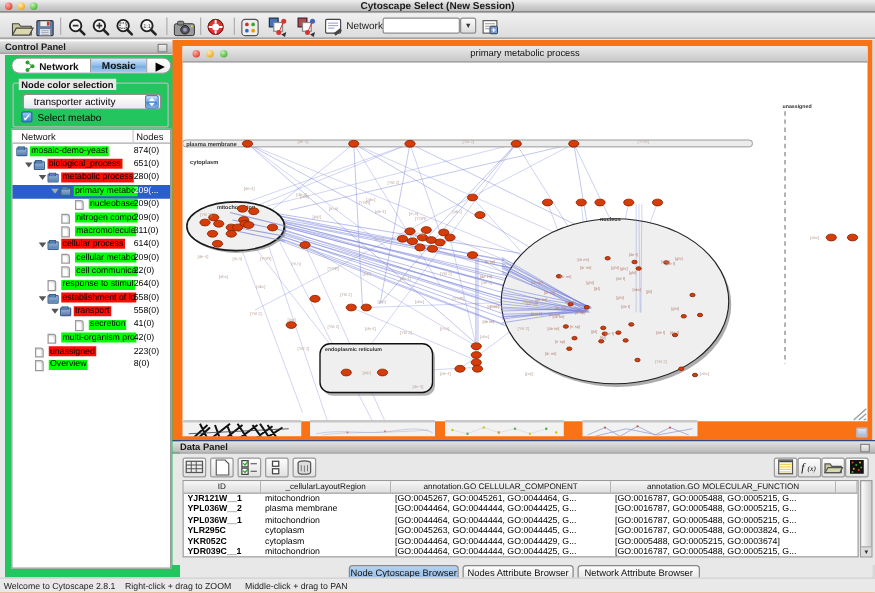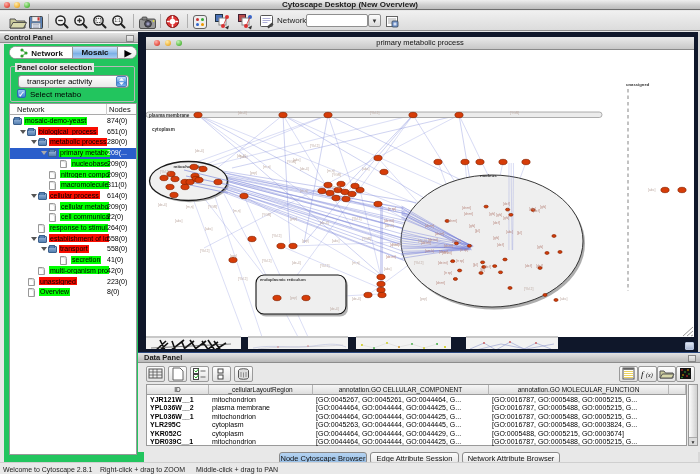--- a/index.html
+++ b/index.html
@@ -30,42 +30,42 @@
 #treebox { position:absolute; left:5px; top:59px; width:128px; height:352px; background:#fff; border:1px solid #999; }
 #treehead { position:absolute; left:0; top:0; width:100%; height:11px; border-bottom:1px solid #aaa; font-size:7.5px; color:#111; background:#fdfdfd; }
 .trow { position:absolute; left:0; width:126px; height:10.5px; font-size:7px; white-space:nowrap; }
 .trow .cnt { position:absolute; left:97px; top:1px; }
 .trow .nm { position:absolute; top:0.5px; padding:0.5px 1px; color:#000; overflow:hidden; white-space:nowrap; }
 .tri { position:absolute; top:3px; width:0; height:0; border-left:3px solid transparent; border-right:3px solid transparent; border-top:4px solid #555; }
 .fold { position:absolute; top:2px; width:9px; height:7px; background:linear-gradient(#9ab6d8,#5580b2); border:1px solid #3d618d; border-radius:1px; }
 .fold:before { content:""; position:absolute; left:0px; top:-2px; width:4px; height:2px; background:#5580b2; border:1px solid #3d618d; border-bottom:none; border-radius:1px 1px 0 0; }
 .file { position:absolute; top:1px; width:6.5px; height:8.5px; background:#fff; border:1px solid #999; border-radius:0 2.5px 0 0; box-shadow:inset -1px 1px 0 #ddd; }
 #status { left:0; top:462px; width:700px; height:12px; background:#e9e9e9; font-size:7px; color:#222; border-top:1px solid #cfcfcf; }
-#mdi { left:138px; top:32px; width:560px; height:320px; background:#0f172a; }
+#mdi { left:138px; top:32px; width:560px; height:320px; background:#f97316; }
 #rightedge { left:698px; top:32px; width:2px; height:442px; background:#d8d8d8; }
 #iframe { position:absolute; left:8px; top:5px; width:548px; height:300px; background:#fff; }
 #ifbar { position:absolute; left:0; top:0; width:548px; height:13px; background:linear-gradient(#eaeaea,#c8c8c8); border-bottom:1px solid #8a8a8a; }
 #ifbar .t { text-align:center; font-size:7.5px; color:#111; line-height:12px; }
 .bwin { position:absolute; top:304px; height:13px; background:#f2f2f2; border-top:2px solid #c8c8c8; overflow:hidden; }
 #dphead { left:138px; top:352px; width:562px; height:11px;
   background:linear-gradient(#e3e3e3,#b8b8b8); border-bottom:1px solid #8d8d8d; border-top:1px solid #2c4a80;
   font-size:7.5px; font-weight:bold; color:#1a1a1a; line-height:10px; padding-left:6px; }
 #dp { left:138px; top:363px; width:562px; height:89px; background:#e8e8e8; }
 .dbtn { position:absolute; top:3px; width:19px; height:16px; background:linear-gradient(#fdfdfd,#e2e2e2); border:1px solid #9a9a9a; border-radius:2px; }
 #dtable { position:absolute; left:8px; top:21px; width:541px; height:62px; background:#fff; border:1px solid #9a9a9a; font-size:7px; }
 #dtable .hdr { position:absolute; top:0; height:10px; background:linear-gradient(#f6f6f6,#dedede); border-right:1px solid #b5b5b5; border-bottom:1px solid #9a9a9a; text-align:center; line-height:10px; color:#111; }
 #dtable .cell { position:absolute; height:8.5px; line-height:8.5px; white-space:nowrap; overflow:hidden; color:#000; }
 #dsb { position:absolute; left:550px; top:21px; width:10px; height:62px; background:linear-gradient(90deg,#fdfdfd,#cfcfcf); border:1px solid #9a9a9a; }
 #dtabs { position:absolute; left:279px; top:452px; width:290px; height:13px; font-size:7.5px; }
 .dtab { position:absolute; top:0; height:12px; line-height:11px; text-align:center; border:1px solid #8a8a8a; background:linear-gradient(#fdfdfd,#e6e6e6); border-radius:3px; color:#111; }
 </style>
 </head>
 <body>
 <div id="titlebar" class="abs">
-    <div class="t">Cytoscape Desktop (New Overview)</div>
+    <div class="t">Cytoscape Select (New Session)</div>
   <div class="light" style="left:4px;background:radial-gradient(circle at 35% 30%,#ffb0aa,#e8574a 60%,#b83226);"></div>
   <div class="light" style="left:14px;background:radial-gradient(circle at 35% 30%,#ffeCb0,#f2b83e 60%,#cd8d1d);"></div>
   <div class="light" style="left:24px;background:radial-gradient(circle at 35% 30%,#c8f2b8,#62c24e 60%,#3a9a2a);"></div>
 </div>
 <div id="toolbar" class="abs">
   <div class="tsep" style="left:48px"></div>
   <div class="tsep" style="left:133px"></div>
   <div class="tsep" style="left:160px"></div>
   <div class="tsep" style="left:187px"></div>
   <svg id="tbicons" width="700" height="20" style="position:absolute;left:0;top:0">
@@ -163,21 +163,21 @@
           <circle cx="3" cy="3" r="1.6" fill="#2ca02c"></circle>
           <circle cx="7" cy="6" r="1.6" fill="#2ca02c"></circle>
           <circle cx="3" cy="9" r="1.6" fill="#2ca02c"></circle>
           <path d="M3 3L7 6L3 9" stroke="#2ca02c" stroke-width="0.8" fill="none"></path>
         </svg>
       Network</div>
     <div class="seg" style="left:62px;width:46px;background:linear-gradient(#d3e7fb,#8dbbea 50%,#74aae2 51%,#a6ccf2);border-left:1px solid #9a9a9a;border-right:1px solid #9a9a9a;">Mosaic</div>
     <div class="seg" style="left:108px;width:20px;background:linear-gradient(#fff,#ededed);color:#000;font-size:9px;">▶</div>
   </div>
   <div id="grp">
-      <div class="lbl">Panel color selection</div>
+      <div class="lbl">Node color selection</div>
     <div id="combo">
         <div class="ct">transporter activity</div>
       <div class="spin">
           <svg width="9" height="9" style="position:absolute;left:0px;top:0px">
             <path d="M4.5 1 L7 3.8 L2 3.8 Z" fill="#fff"></path>
             <path d="M4.5 8 L7 5.2 L2 5.2 Z" fill="#fff"></path>
           </svg>
         </div>
     </div>
   </div>
@@ -721,20 +721,20 @@
 <div class="cell" style="left:65px;top:53.0px;width:100px;">mitochondrion</div>
 <div class="cell" style="left:169px;top:53.0px;width:172px;">[GO:0044464, GO:0044444, GO:0044425, G...</div>
 <div class="cell" style="left:345px;top:53.0px;width:176px;">[GO:0016787, GO:0005488, GO:0005215, G...</div>
     </div>
   <div id="dsb">
       <div style="position:absolute;left:0px;bottom:0px;width:8px;height:8px;background:#dcdcdc;border-top:1px solid #aaa;font-size:5px;text-align:center;line-height:8px;color:#333">▼</div>
     </div>
 </div>
 <div id="dtabs" class="abs">
   <div class="dtab" style="left:0px;width:88px;background:linear-gradient(#b4d2f0,#97bfe8);">Node Cytoscape Browser</div>
-  <div class="dtab" style="left:91px;width:89px;">Edge Attribute Session</div>
+  <div class="dtab" style="left:91px;width:89px;">Nodes Attribute Browser</div>
   <div class="dtab" style="left:183px;width:98px;">Network Attribute Browser</div>
 </div>
 <div id="status" class="abs">
   <span style="position:absolute;left:3px;top:3px">Welcome to Cytoscape 2.8.1</span>
   <span style="position:absolute;left:100px;top:3px">Right-click + drag to ZOOM</span>
   <span style="position:absolute;left:196px;top:3px">Middle-click + drag to PAN</span>
 </div>
 
 </body></html>

